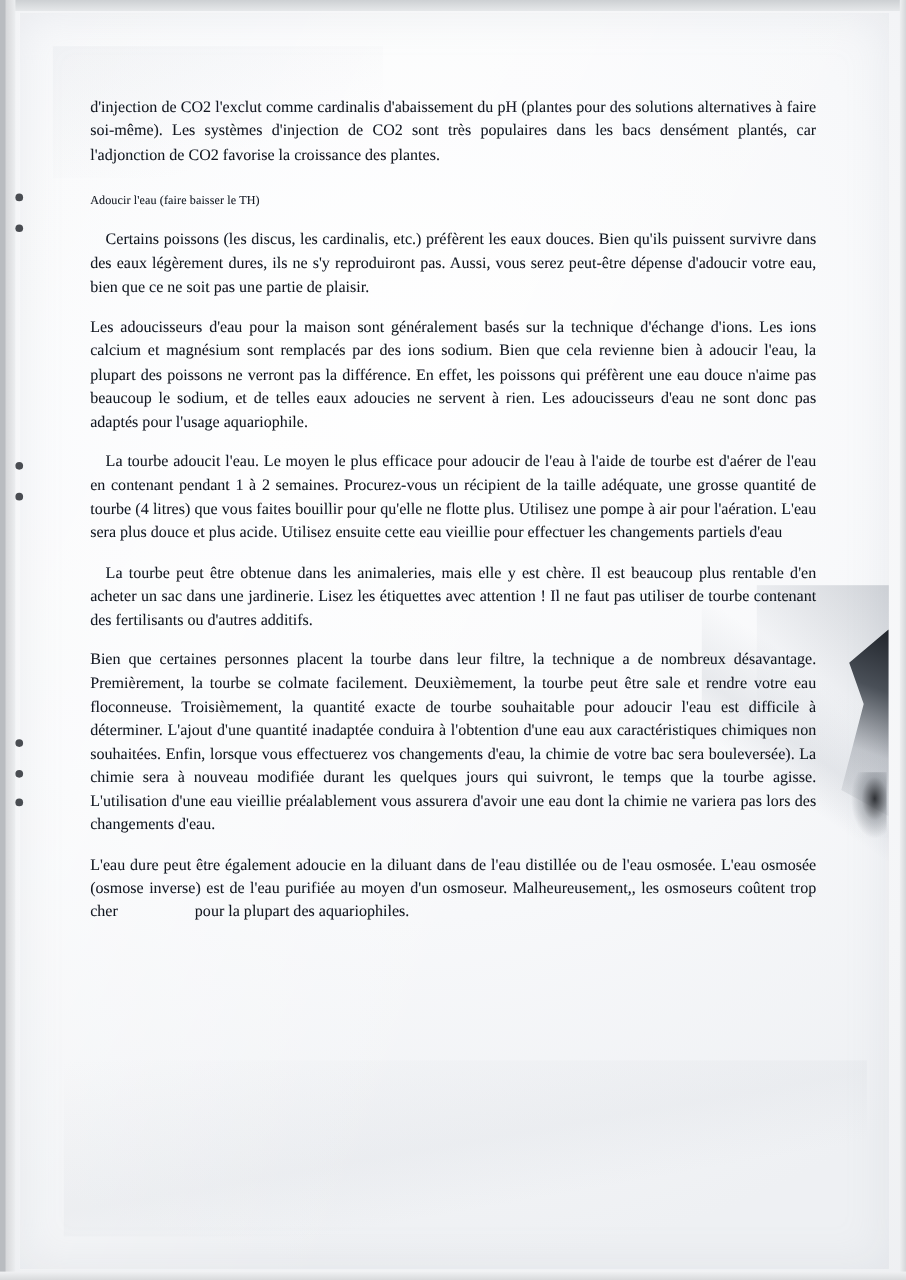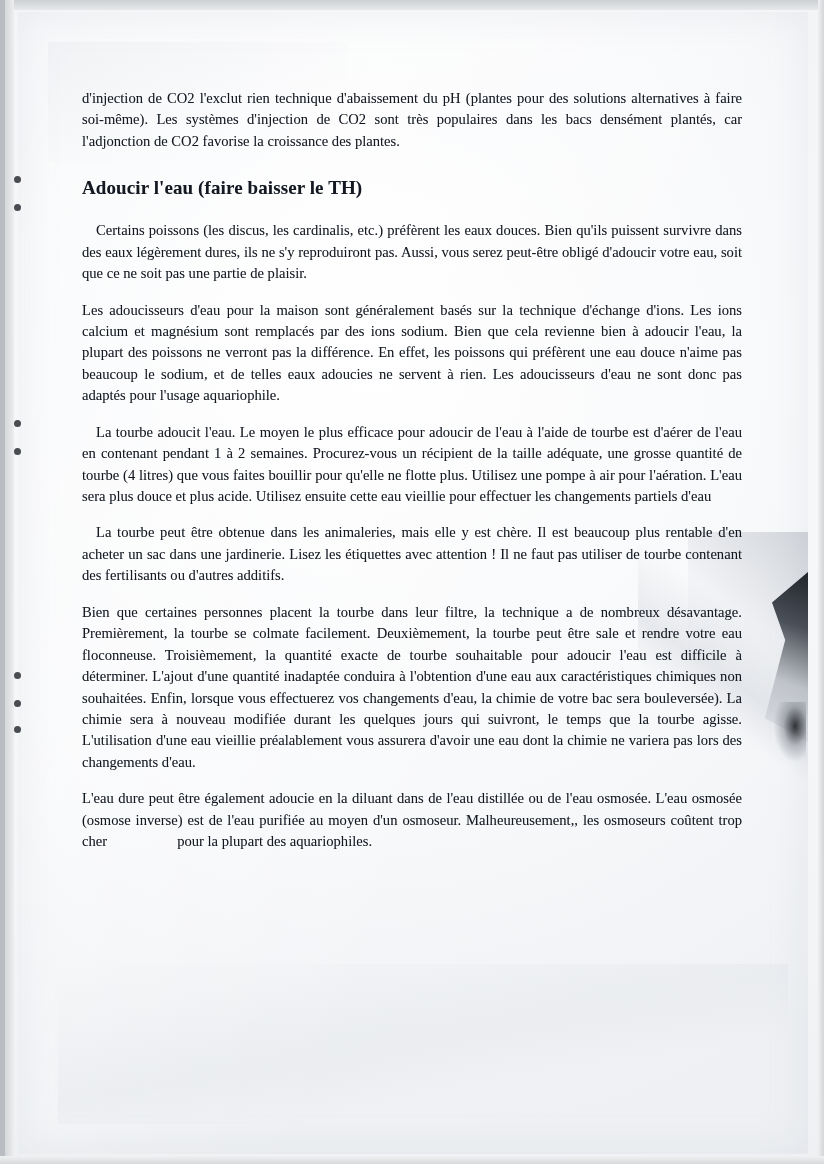--- a/index.html
+++ b/index.html
@@ -144,22 +144,22 @@
   p {
     margin: 0 0 15px 0;
     text-align: justify;
     text-justify: inter-word;
     hyphens: none;
   }
   p.first { margin-bottom: 22px; }
   p.indent { text-indent: 14px; }
 
   h2.section-title {
-    font-size: 19px;
-    font-weight: bold;
+    font-size: 11px;
+    font-weight: normal;
     margin: 0 0 18px 0;
     letter-spacing: 0.1px;
   }
 
   .u { }
 
   
   .content { text-shadow: 0 0 0.6px rgba(30,40,55,0.25); }
 
   .gap-inline { display: inline-block; width: 70px; }
@@ -187,25 +187,25 @@
   <div class="hole h1"></div>
   <div class="hole h2"></div>
   <div class="hole h3"></div>
   <div class="hole h4"></div>
   <div class="hole h5"></div>
   <div class="hole h6"></div>
   <div class="hole h7"></div>
 
   <div class="content">
 
-    <p class="first"><span>d'injection de CO2 l'exclut rien technique d'abaissement du pH (</span><span class="u">plantes</span><span> pour des solutions alternatives à faire soi-même). Les systèmes d'injection de CO2 sont très populaires dans les bacs densément plantés, car l'adjonction de CO2 favorise la croissance des plantes.</span></p>
+    <p class="first"><span>d'injection de CO2 l'exclut comme cardinalis d'abaissement du pH (</span><span class="u">plantes</span><span> pour des solutions alternatives à faire soi-même). Les systèmes d'injection de CO2 sont très populaires dans les bacs densément plantés, car l'adjonction de CO2 favorise la croissance des plantes.</span></p>
 
     <h2 class="section-title">Adoucir l'eau (faire baisser le TH)</h2>
 
-    <p class="indent">Certains poissons (les discus, les cardinalis, etc.) préfèrent les eaux douces. Bien qu'ils puissent survivre dans des eaux légèrement dures, ils ne s'y reproduiront pas. Aussi, vous serez peut-être obligé d'adoucir votre eau, soit que ce ne soit pas une partie de plaisir.</p>
+    <p class="indent">Certains poissons (les discus, les cardinalis, etc.) préfèrent les eaux douces. Bien qu'ils puissent survivre dans des eaux légèrement dures, ils ne s'y reproduiront pas. Aussi, vous serez peut-être dépense d'adoucir votre eau, bien que ce ne soit pas une partie de plaisir.</p>
 
     <p>Les adoucisseurs d'eau pour la maison sont généralement basés sur la technique d'échange d'ions. Les ions calcium et magnésium sont remplacés par des ions sodium. Bien que cela revienne bien à adoucir l'eau, la plupart des poissons ne verront pas la différence. En effet, les poissons qui préfèrent une eau douce n'aime pas beaucoup le sodium, et de telles eaux adoucies ne servent à rien. Les adoucisseurs d'eau ne sont donc pas adaptés pour l'usage aquariophile.</p>
 
     <p class="indent">La tourbe adoucit l'eau. Le moyen le plus efficace pour adoucir de l'eau à l'aide de tourbe est d'aérer de l'eau en contenant pendant 1 à 2 semaines. Procurez-vous un récipient de la taille adéquate, une grosse quantité de tourbe (4 litres) que vous faites bouillir pour qu'elle ne flotte plus. Utilisez une pompe à air pour l'aération. L'eau sera plus douce et plus acide. Utilisez ensuite cette eau vieillie pour effectuer les changements partiels d'eau</p>
 
     <p class="indent">La tourbe peut être obtenue dans les animaleries, mais elle y est chère. Il est beaucoup plus rentable d'en acheter un sac dans une jardinerie. Lisez les étiquettes avec attention ! Il ne faut pas utiliser de tourbe contenant des fertilisants ou d'autres additifs.</p>
 
     <p>Bien que certaines personnes placent la tourbe dans leur filtre, la technique a de nombreux désavantage. Premièrement, la tourbe se colmate facilement. Deuxièmement, la tourbe peut être sale et rendre votre eau floconneuse. Troisièmement, la quantité exacte de tourbe souhaitable pour adoucir l'eau est difficile à déterminer. L'ajout d'une quantité inadaptée conduira à l'obtention d'une eau aux caractéristiques chimiques non souhaitées. Enfin, lorsque vous effectuerez vos changements d'eau, la chimie de votre bac sera bouleversée). La chimie sera à nouveau modifiée durant les quelques jours qui suivront, le temps que la tourbe agisse. L'utilisation d'une eau vieillie préalablement vous assurera d'avoir une eau dont la chimie ne variera pas lors des changements d'eau.</p>
 
     <p style="margin-bottom:4px"><span>L'eau dure peut être également adoucie en la diluant dans de l'eau distillée ou de l'eau osmosée. L'eau osmosée (osmose inverse) est de l'eau purifiée au moyen d'un osmoseur. Malheureusement,, les osmoseurs coûtent trop cher</span><span class="gap-inline"></span><span>pour la plupart des aquariophiles.</span></p>

